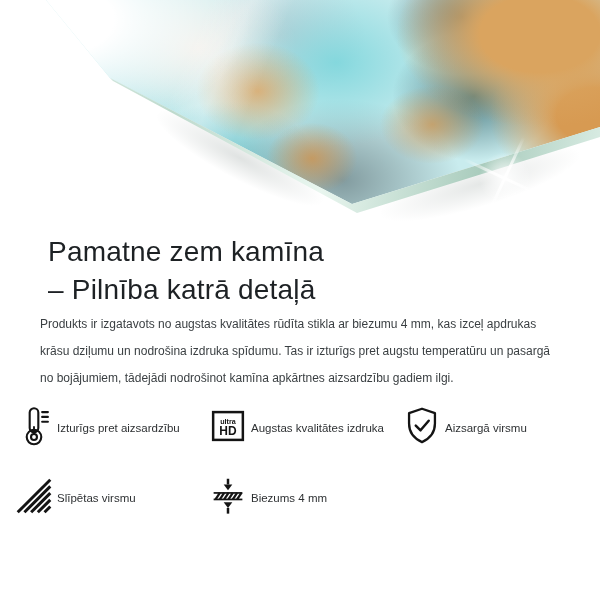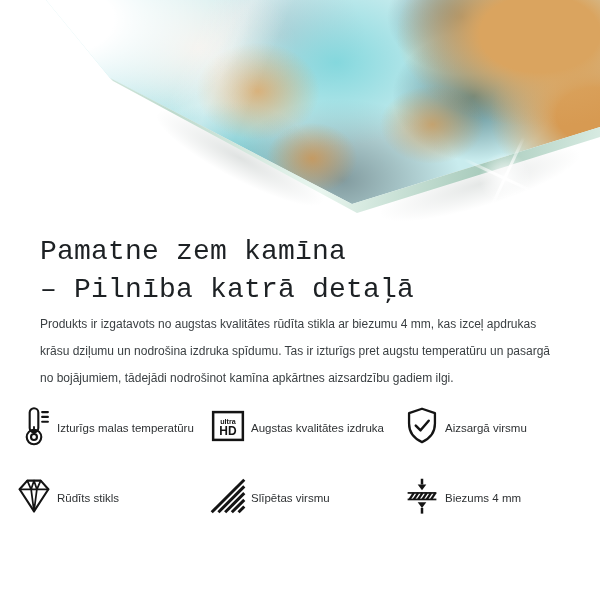--- a/index.html
+++ b/index.html
@@ -37,22 +37,22 @@
     clip-path:polygon(110px 78px,352px 204px,600px 127px,600px 137px,357px 213px,113px 81px);
     background:linear-gradient(100deg,#eef8f2 0%,#bedacd 30%,#e9f6ef 55%,#a8cbbc 80%,#dff0e8 100%);}
   .sparkle{position:absolute;left:505px;top:178px;width:0;height:0;}
   .sparkle .glow{position:absolute;left:-28px;top:-28px;width:56px;height:56px;border-radius:50%;
     background:radial-gradient(circle,rgba(255,255,255,0.95) 0%,rgba(255,255,255,0.5) 30%,rgba(255,255,255,0) 65%);}
   .sparkle .ray{position:absolute;left:-45px;top:-1.25px;width:90px;height:2.5px;
     background:linear-gradient(90deg,rgba(255,255,255,0) 0%,rgba(255,255,255,0.9) 40%,#fff 50%,rgba(255,255,255,0.9) 60%,rgba(255,255,255,0) 100%);}
   .ray-a{transform:rotate(25deg);} .ray-b{transform:rotate(115deg);}
 
   
-  .heading{position:absolute;left:40px;top:233px;
-    font-family:Liberation Mono, monospace;font-size:28px;line-height:38px;
+  .heading{position:absolute;left:48px;top:233px;
+    font-family:Liberation Sans, sans-serif;font-size:28px;line-height:38px;
     color:#1d2124;letter-spacing:0.2px;}
   .desc{position:absolute;left:40px;top:311px;font-size:12px;line-height:27px;color:#3a3f42;}
   .desc div{white-space:nowrap;}
 
   
   .features{position:absolute;left:11px;top:398px;width:582px;
     display:grid;grid-template-columns:repeat(3,194px);grid-row-gap:14px;}
   .feature{display:flex;flex-direction:row;align-items:center;}
   .icon-box{height:56px;display:flex;align-items:center;justify-content:center;}
   .feature svg{display:block;}
@@ -96,21 +96,21 @@
         <svg width="46" height="46" viewBox="0 0 48 48">
           <rect class="stroke" x="19.5" y="5.5" width="9" height="25" rx="4.5"></rect>
           <circle class="stroke" cx="24" cy="35.5" r="7.6"></circle>
           <circle class="stroke" cx="24" cy="35.5" r="3.1"></circle>
           <line class="stroke round" x1="24" y1="25" x2="24" y2="31.6" style="stroke-width:2"></line>
           <line class="stroke round" x1="32.5" y1="9.5" x2="38.5" y2="9.5"></line>
           <line class="stroke round" x1="32.5" y1="14.5" x2="38.5" y2="14.5"></line>
           <line class="stroke round" x1="32.5" y1="19.5" x2="38.5" y2="19.5"></line>
         </svg>
       </div>
-      <div class="label">Izturīgs malas temperatūru</div>
+      <div class="label">Izturīgs pret aizsardzību</div>
     </div>
 
     <div class="feature">
       <div class="icon-box">
         <svg width="46" height="46" viewBox="0 0 48 48">
           <rect x="8.5" y="9.5" width="31" height="29" fill="none" stroke="#141414" stroke-width="2.6"></rect>
           <text class="hdtext" x="24" y="21.5" font-size="7.5" font-weight="bold" text-anchor="middle">ultra</text>
           <text class="hdtext" x="24" y="33.5" font-size="12.5" font-weight="bold" text-anchor="middle">HD</text>
         </svg>
       </div>
@@ -120,29 +120,20 @@
     <div class="feature">
       <div class="icon-box">
         <svg width="46" height="46" viewBox="0 0 48 48">
           <path class="stroke round" style="stroke-width:2.4" d="M24 6 L37.5 10.5 V21.5 C37.5 31 31.5 37.5 24 40.8 C16.5 37.5 10.5 31 10.5 21.5 V10.5 Z"></path>
           <path class="stroke round" style="stroke-width:2.6" d="M17.5 23.5 L22.5 28.5 L31 18.5"></path>
         </svg>
       </div>
       <div class="label">Aizsargā virsmu</div>
     </div>
 
-    <div class="feature">
-      <div class="icon-box">
-        <svg width="46" height="46" viewBox="0 0 48 48">
-          <path class="stroke round" d="M9 17 L17 8 H31 L39 17 L24 40 Z"></path>
-          <path class="stroke round" style="stroke-width:1.8" d="M9 17 H39 M17 8 L21 17 L24 8 L27 17 L31 8 M24 40 L21 17 M24 40 L27 17"></path>
-        </svg>
-      </div>
-      <div class="label">Rūdīts stikls</div>
-    </div>
 
     <div class="feature">
       <div class="icon-box">
         <svg width="46" height="46" viewBox="0 0 48 48">
           <g stroke="#141414" stroke-width="3.1" fill="none">
             <line x1="7" y1="41" x2="41" y2="7"></line>
             <line x1="14" y1="41" x2="41" y2="14"></line>
             <line x1="21" y1="41" x2="41" y2="21"></line>
             <line x1="28" y1="41" x2="41" y2="28"></line>
             <line x1="35" y1="41" x2="41" y2="35"></line>

